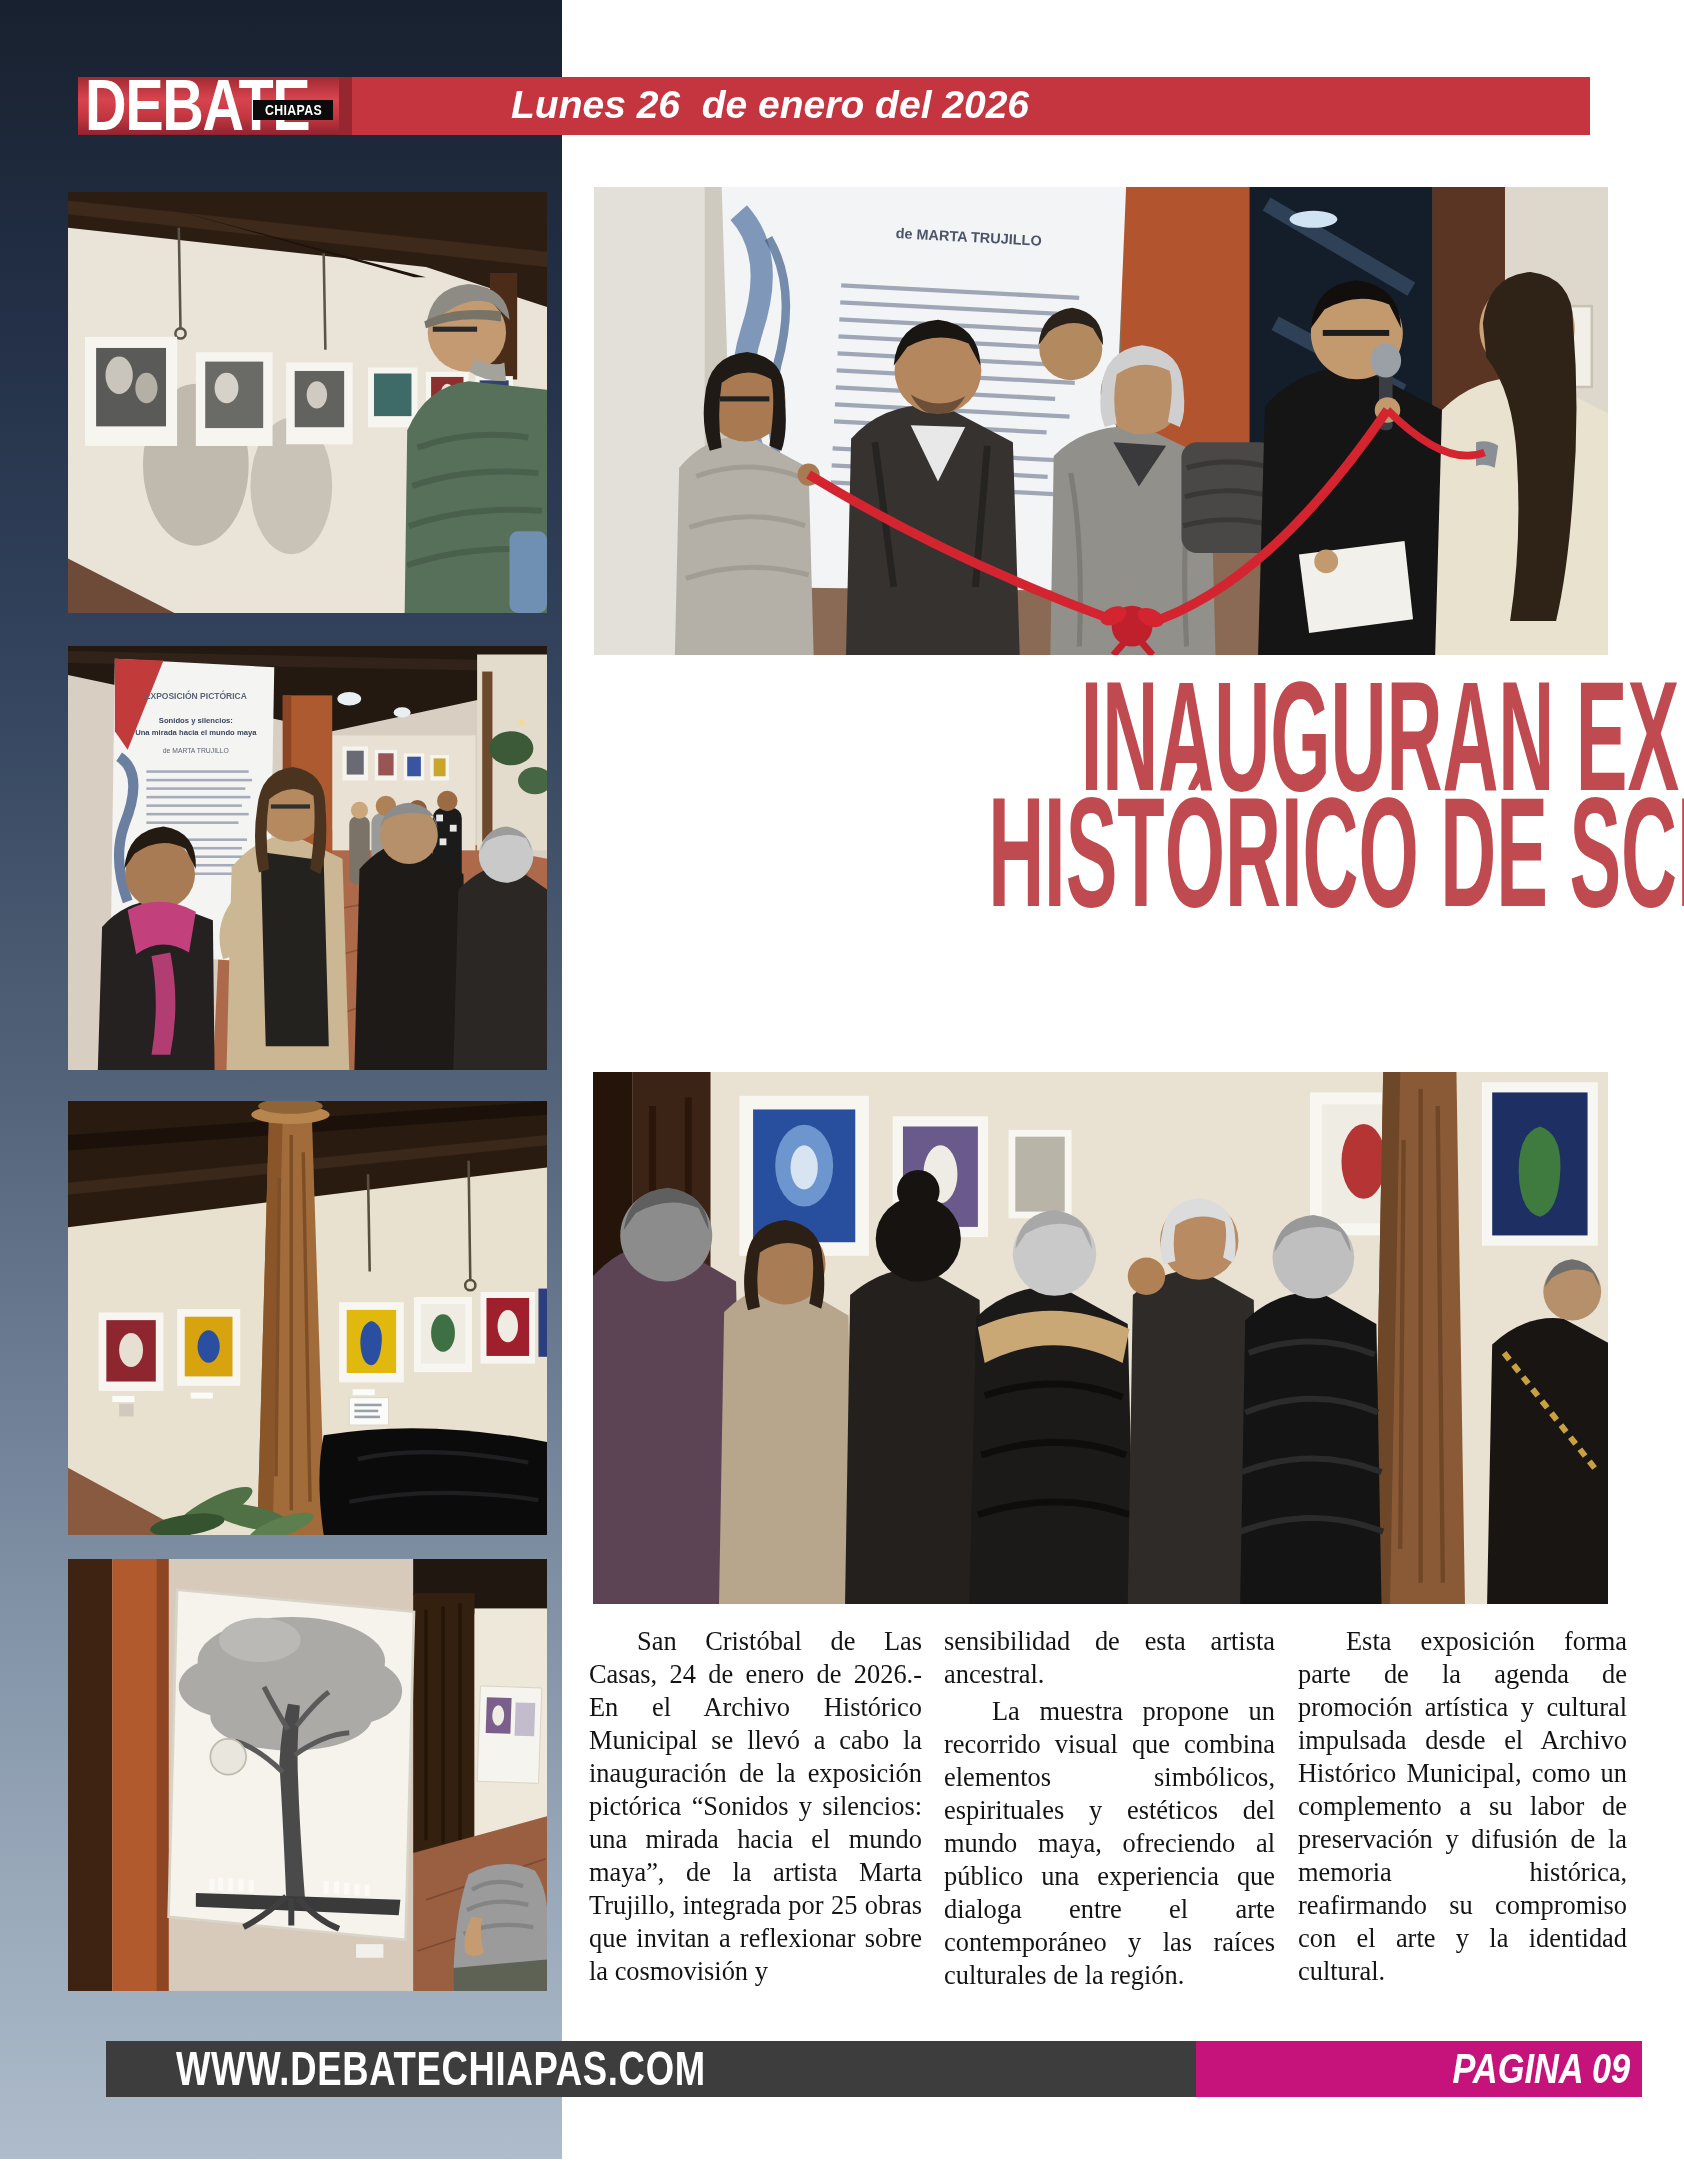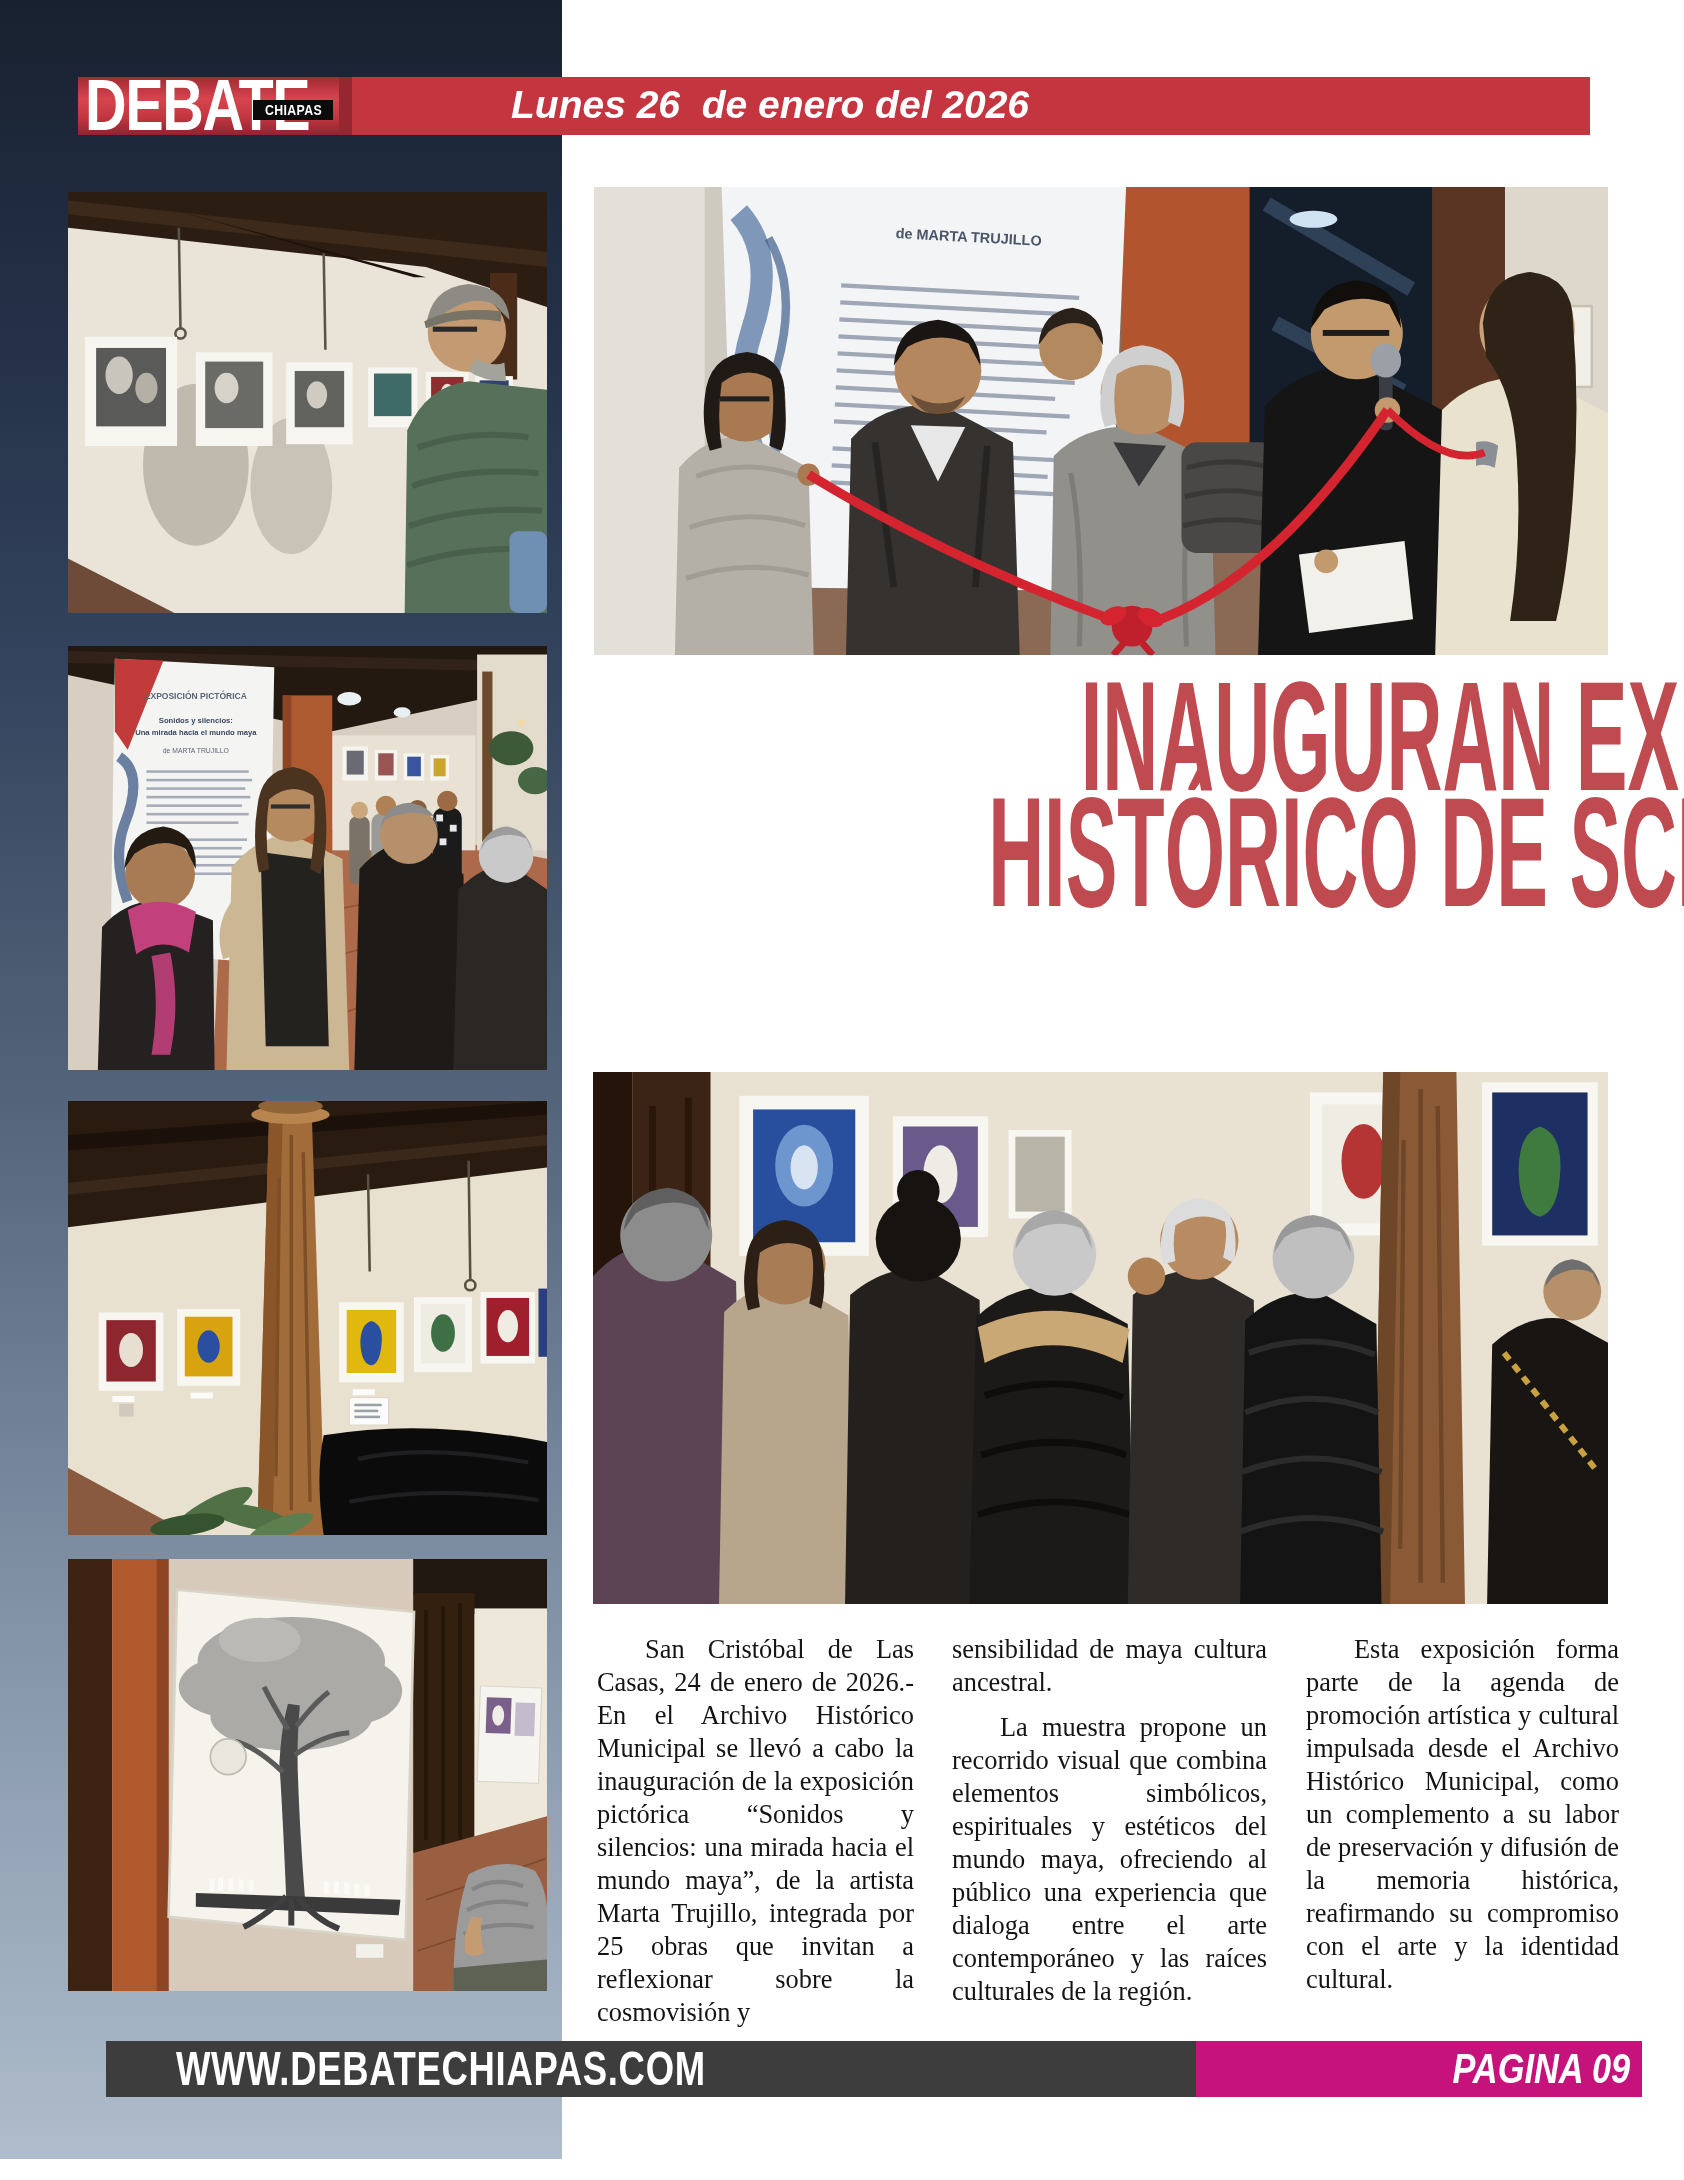--- a/index.html
+++ b/index.html
@@ -44,21 +44,21 @@
   .hl-line span{display:inline-block;font-weight:bold;font-size:155px;line-height:116px;
     color:var(--headline-red,#bf4a4f);transform:scaleX(.5);transform-origin:50% 50%;
     white-space:nowrap;letter-spacing:0;}
 
   
   .article-col{position:absolute;top:1621px;font-family:"Liberation Serif",serif;
     font-size:26.4px;line-height:33px;text-align:justify;color:#141414;}
   .col-1{left:585px;width:341px;}
   .col-2{left:940px;width:339px;}
   .col-3{left:1294px;width:337px;}
-  .article-col p{margin:12px;}
+  .article-col p{margin:4px;}
   .article-col p.indent{text-indent:48px;}
 
   
   .footer-dark{position:absolute;left:66px;top:2041px;width:1100px;height:56px;
     background:var(--footer-gray,#3d3d3d);margin-left:40px;}
   .footer-dark span{display:inline-block;margin-left:70px;color:#fff;font-weight:bold;
     font-size:48px;line-height:55px;transform:scaleX(.76);transform-origin:left center;
     letter-spacing:0.9px;white-space:nowrap;}
   .footer-pink{position:absolute;left:1166px;top:2041px;width:446px;height:56px;
     background:var(--magenta,#c6137b);text-align:right;margin-left:30px;}
@@ -478,21 +478,21 @@
         <circle cx="1150" cy="258" r="34" fill="#b5906a"></circle>
         <path d="M1118,252 Q1124,222 1150,220 Q1178,224 1182,252 L1174,236 Q1150,226 1126,242 Z" fill="#6e6e6e"></path>
       </g>
     </svg>
   </div>
 
   <div class="article-col col-1">
     <p class="indent">San Cristóbal de Las Casas, 24 de enero de 2026.- En el Archivo Histórico Municipal se llevó a cabo la inauguración de la exposición pictórica “Sonidos y silencios: una mirada hacia el mundo maya”, de la artista Marta Trujillo, integrada por 25 obras que invitan a reflexionar sobre la cosmovisión y</p>
   </div>
   <div class="article-col col-2">
-    <p>sensibilidad de maya cultura ancestral.</p>
+    <p>sensibilidad de esta artista ancestral.</p>
     <p class="indent">La muestra propone un recorrido visual que combina elementos simbólicos, espirituales y estéticos del mundo maya, ofreciendo al público una experiencia que dialoga entre el arte contemporáneo y las raíces culturales de la región.</p>
   </div>
   <div class="article-col col-3">
     <p class="indent">Esta exposición forma parte de la agenda de promoción artística y cultural impulsada desde el Archivo Histórico Municipal, como un complemento a su labor de preservación y difusión de la memoria histórica, reafirmando su compromiso con el arte y la identidad cultural.</p>
   </div>
 
   <div class="footer-dark">
     <span>WWW.DEBATECHIAPAS.COM</span>
   </div>
   <div class="footer-pink">

